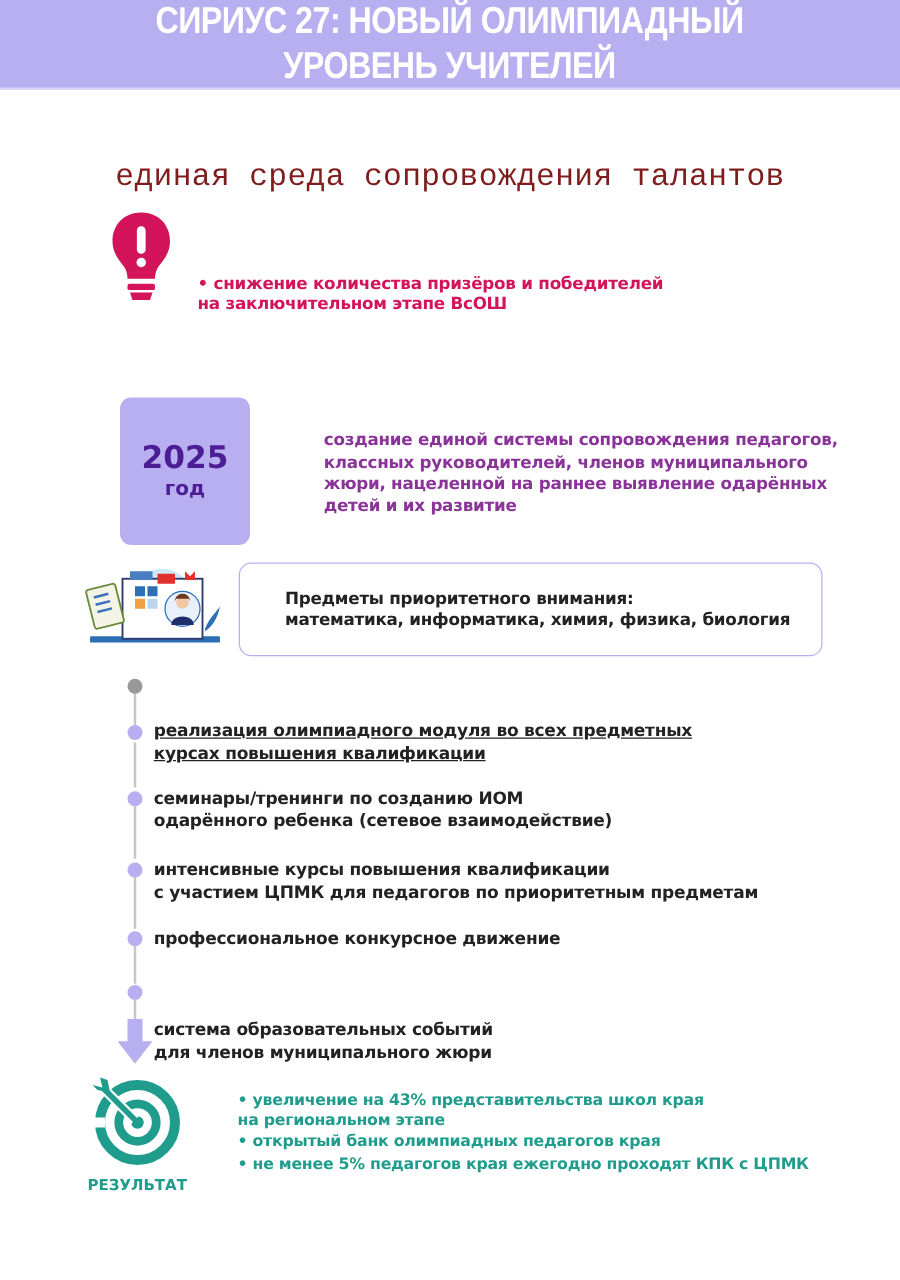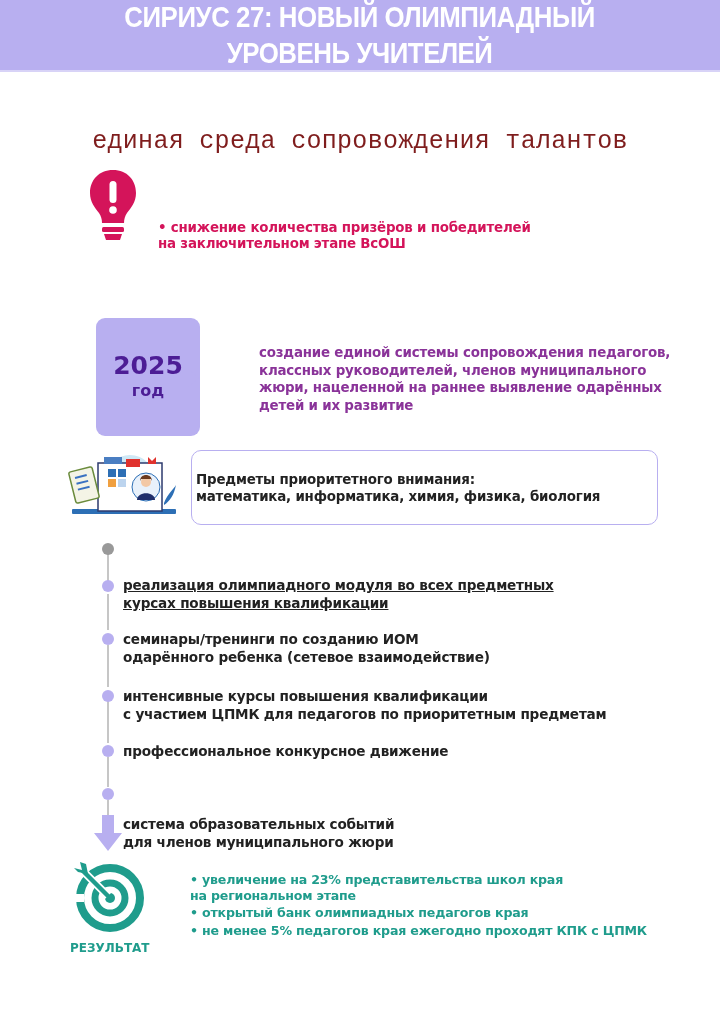--- a/index.html
+++ b/index.html
@@ -44,21 +44,21 @@
   .year-text {
     position: absolute; left: 211px; top: 344px; width: 470px;
     color: #8a3399; font-weight: 700; font-size: 13.4px; line-height: 17.5px;
     white-space: pre-line; letter-spacing: -0.2px; margin-left: 48px;
   }
 
   .illustration { position: absolute; left: 68px; top: 455px; width: 112px; height: 60px; }
   .priority-box {
     position: absolute; left: 191px; top: 450px; width: 467px; height: 75px;
     border: 1.5px solid #b8aff0; border-radius: 10px;
-    padding: 20px 0 0 4px;
+    padding: 20px 0 0 36px;
   }
   .priority-text {
     font-weight: 700; font-size: 13.4px; line-height: 17px; color: #222;
     white-space: pre-line; letter-spacing: -0.2px;
   }
 
   .timeline { position: absolute; left: 0; top: 0; }
   .tl-line { position: absolute; left: 107px; width: 2px; background: #c6c6c6; }
   .tl-dot-grey { position: absolute; left: 102px; top: 543px; width: 12px; height: 12px; border-radius: 50%; background: #999; }
   .tl-dot { position: absolute; left: 102px; width: 12px; height: 12px; border-radius: 50%; background: #b8aff0; }
@@ -178,17 +178,17 @@
   <circle cx="38" cy="38" r="30" fill="none" stroke="#1f9c8c" stroke-width="8"></circle>
   <circle cx="38" cy="38" r="15" fill="none" stroke="#1f9c8c" stroke-width="7"></circle>
   <circle cx="38" cy="38" r="5" fill="#1f9c8c"></circle>
   <rect x="4" y="34" width="8" height="8" fill="#ffffff"></rect>
   <line x1="10" y1="10" x2="36" y2="36" stroke="#ffffff" stroke-width="8"></line>
   <line x1="10" y1="10" x2="37" y2="37" stroke="#1f9c8c" stroke-width="4.5"></line>
   <path d="M2 8 L10 10 L8 2 L14 4 L16 14 L6 12 Z" fill="#1f9c8c"></path>
 </svg>
 <div class="result-label">РЕЗУЛЬТАТ</div>
 <div class="results">
-  <div class="result">• увеличение на 23% представительства школ края
+  <div class="result">• увеличение на 43% представительства школ края
 на региональном этапе</div>
   <div class="result">• открытый банк олимпиадных педагогов края</div>
   <div class="result">• не менее 5% педагогов края ежегодно проходят КПК с ЦПМК</div>
 </div>
 
 </body></html>

